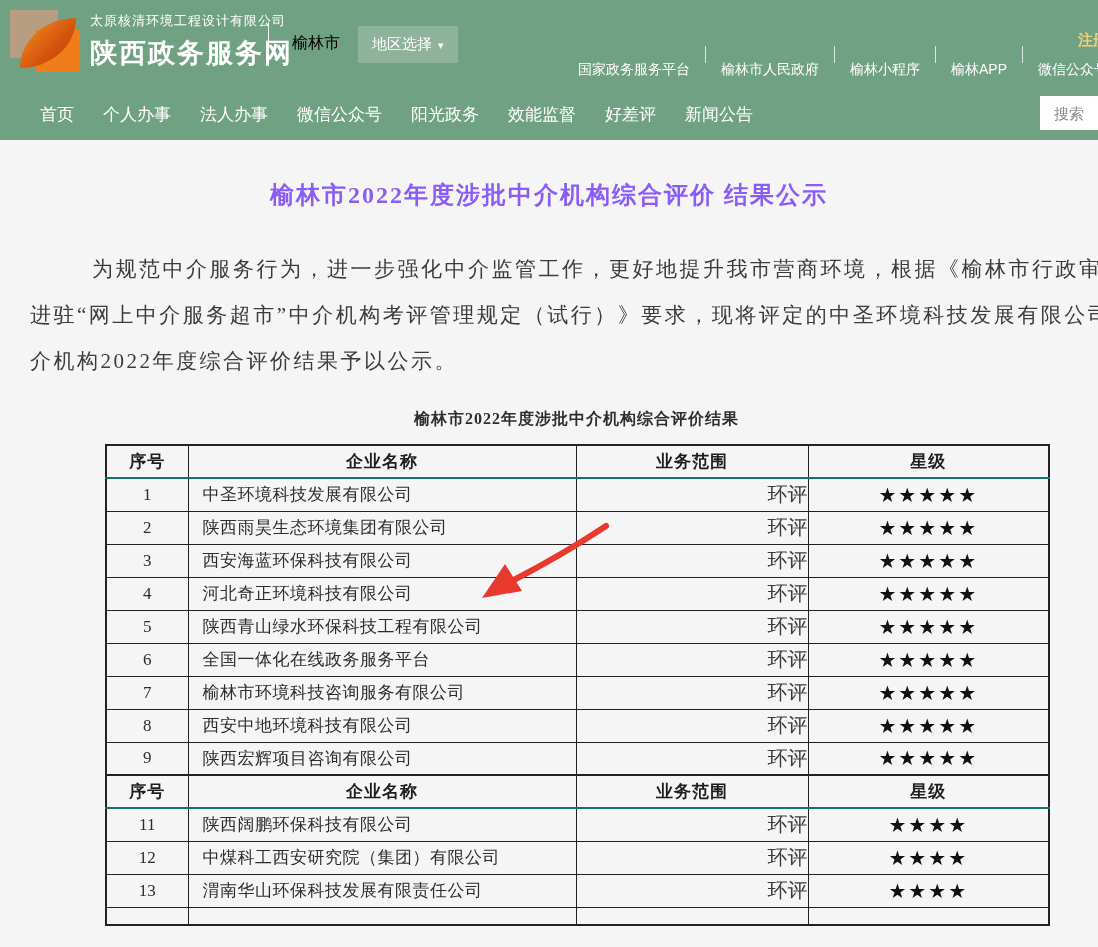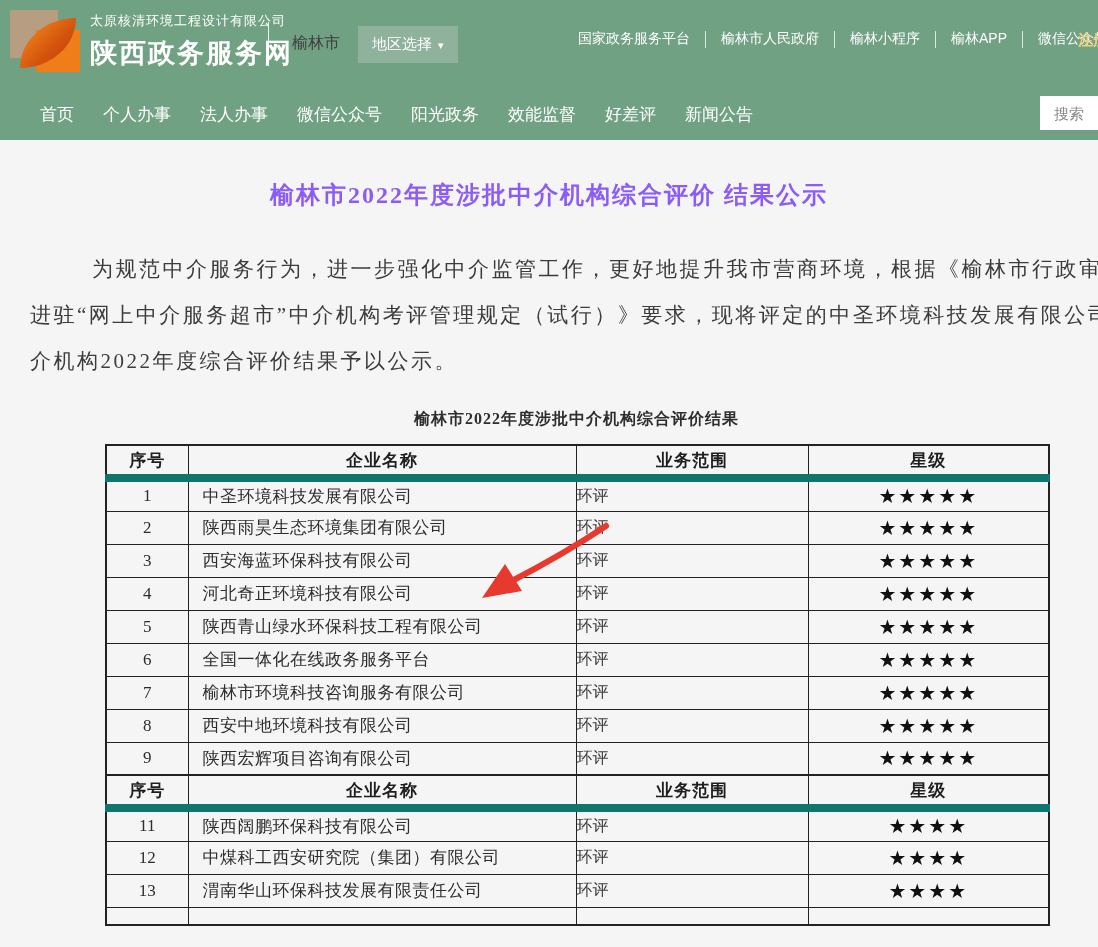--- a/index.html
+++ b/index.html
@@ -11,26 +11,26 @@
   .logo { position:absolute; left:8px; top:8px; width:68px; height:66px; }
   .logo-tan { position:absolute; left:2px; top:2px; width:48px; height:48px; background:#b79d82; }
   .logo-orange { position:absolute; left:28px; top:22px; width:44px; height:42px; background:#ef7d1a; }
   .logo-leaf { position:absolute; left:12px; top:10px; width:56px; height:50px;
                background:linear-gradient(135deg,#f08a1f 10%,#d4520c 60%,#b93a06);
                border-radius:100% 0 100% 0; }
   .brand { position:absolute; left:90px; top:12px; color:#fff; }
   .brand-small { font-size:13px; letter-spacing:1px; }
   .brand-large { font-size:27px; font-weight:bold; letter-spacing:2px; margin-top:5px; }
   .vline { position:absolute; left:268px; top:22px; width:1px; height:44px; background:rgba(255,255,255,.9); }
-  .city { position:absolute; left:292px; top:33px; color:#404040; font-size:16px; text-decoration:none; }
+  .city { position:absolute; left:292px; top:33px; color:#000000; font-size:16px; text-decoration:none; }
   .region-btn { position:absolute; left:358px; top:26px; background:#8fb29c; border:none; color:#fff;
                 font-size:15px; padding:9px 14px; cursor:pointer; font-family:inherit; }
   .caret { font-size:11px; margin-left:6px; }
   .top-links { position:absolute; left:578px; top:30px; display:flex; align-items:center; gap:15px; white-space:nowrap; }
-  .hlink { color:#fff; font-size:14px; text-decoration:none; }
+  .hlink { color:#fff; font-size:14px; text-decoration:none;margin-top:31px; }
   .vsep { width:1px; height:17px; background:rgba(255,255,255,.75); }
   .register { position:absolute; left:1078px; top:31px; color:#f0cf7a; font-size:15px; font-weight:bold;
               text-decoration:none; white-space:nowrap; }
 
   
   .navbar { position:relative; width:100%; height:52px; background:#70a183; }
   .nav-items { display:flex; align-items:center; height:100%; padding-left:40px; gap:29px; }
   .nav-item { color:#fff; font-size:17px; text-decoration:none; white-space:nowrap; }
   .search { position:absolute; left:1040px; top:8px; width:150px; height:34px; border:none;
             background:#fff; padding-left:14px; font-size:15px; color:#555; outline:none; font-family:inherit; }
@@ -42,24 +42,24 @@
            letter-spacing:2px; line-height:34px; }
   .para { margin:34px 0 0 30px; white-space:nowrap; }
   .para-line { font-size:21px; line-height:46px; letter-spacing:2.5px; color:#3c3c3c; }
   .para-line.indent { padding-left:62px; }
   .caption { width:943px; margin:24px 0 0 105px; text-align:center; font-size:16px; font-weight:bold;
              color:#2e2e2e; line-height:22px; letter-spacing:1px; }
   .results { margin:14px 0 0 105px; width:943px; border-collapse:collapse; table-layout:fixed;
              border:2px solid #222; }
   .results th, .results td { border:1px solid #222; height:33px; }
   .results th { font-size:17px; font-weight:bold; color:#1e1e1e; letter-spacing:1px; }
-  .results tr.hrow th { border-top:2px solid #222; border-bottom:8px solid #0f766e; }
+  .results tr.hrow th { border-top:2px solid #222; border-bottom:2px solid #0f766e; }
   td.col-no { text-align:center; font-size:17px; color:#2d2d2d; }
   td.col-name { text-align:left; padding-left:14px; font-size:17px; color:#2d2d2d; letter-spacing:.5px; }
-  td.col-scope { text-align:left; font-size:16px; color:#3a3a3a; }
+  td.col-scope { text-align:right; font-size:20px; color:#3a3a3a; }
   td.col-stars { text-align:center; font-size:20px; letter-spacing:2px; color:#111; }
   .col-w-no { width:82px; } .col-w-name { width:388px; } .col-w-scope { width:232px; } .col-w-stars { width:241px; }
   tr.partial td { height:18px; }
 
   
   .arrow { position:absolute; left:448px; top:520px; width:165px; height:85px; pointer-events:none; }
 </style>
 </head>
 <body>
 

